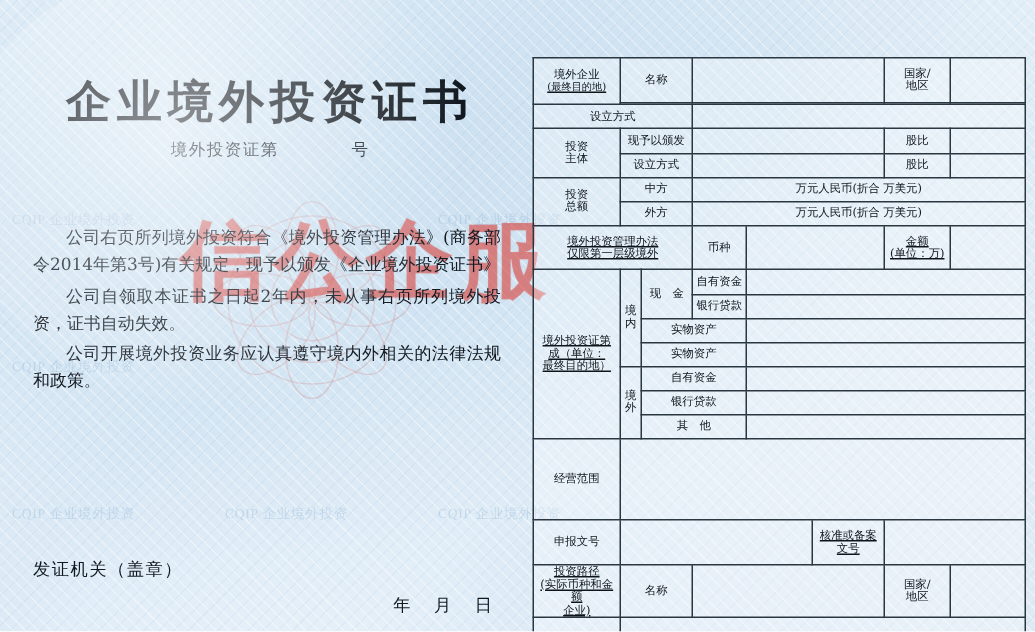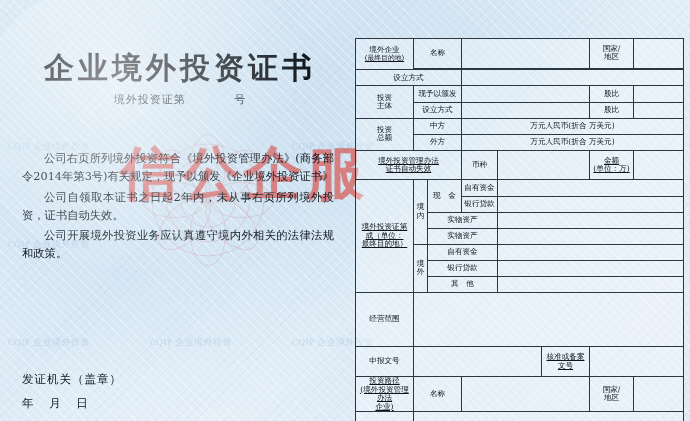--- a/index.html
+++ b/index.html
@@ -132,21 +132,21 @@
     text-align: left;
     font-size: 11.5px;
     letter-spacing: 1px;
     color: #101820;
   }
   .issue-date {
     position: absolute;
     left: 22px;
     top: 396px;
     width: 312px;
-    text-align: left;
+    text-align: right;
     font-size: 11.5px;
     letter-spacing: 6px;
     color: #101820;
   }
 
   
   .right {
     position: absolute;
     left: 355px;
     top: 6px;
@@ -299,21 +299,21 @@
         <td colspan="5" class="blank">万元人民币(折合          万美元)</td>
       </tr>
       <tr>
         <td colspan="2">外方</td>
         <td colspan="5" class="blank">万元人民币(折合          万美元)</td>
       </tr>
 
       <tr>
         <td colspan="3" class="tiny">
               <span class="stack">境外投资管理办法</span>
-              <span class="stack">证书自动失效</span>
+              <span class="stack">仅限第一层级境外</span>
             </td>
         <td>币种</td>
         <td colspan="2" class="blank"></td>
         <td class="tiny">
               <span class="stack">金额</span>
               <span class="stack">(单位：万)</span>
             </td>
         <td class="blank"></td>
       </tr>
 
@@ -371,21 +371,21 @@
         <td class="tiny">
               <span class="stack">核准或备案</span>
               <span class="stack">文号</span>
             </td>
         <td colspan="2" class="blank"></td>
       </tr>
 
       <tr style="height:34px">
         <td class="tiny">
           <span class="stack">投资路径</span>
-              <span class="stack">(境外投资管理办法</span>
+              <span class="stack">(实际币种和金额</span>
               <span class="stack">企业)</span>
         </td>
         <td colspan="2">名称</td>
         <td colspan="3" class="blank"></td>
         <td>
               <span class="stack">国家/</span>
               <span class="stack">地区</span>
             </td>
         <td class="blank"></td>
       </tr>

